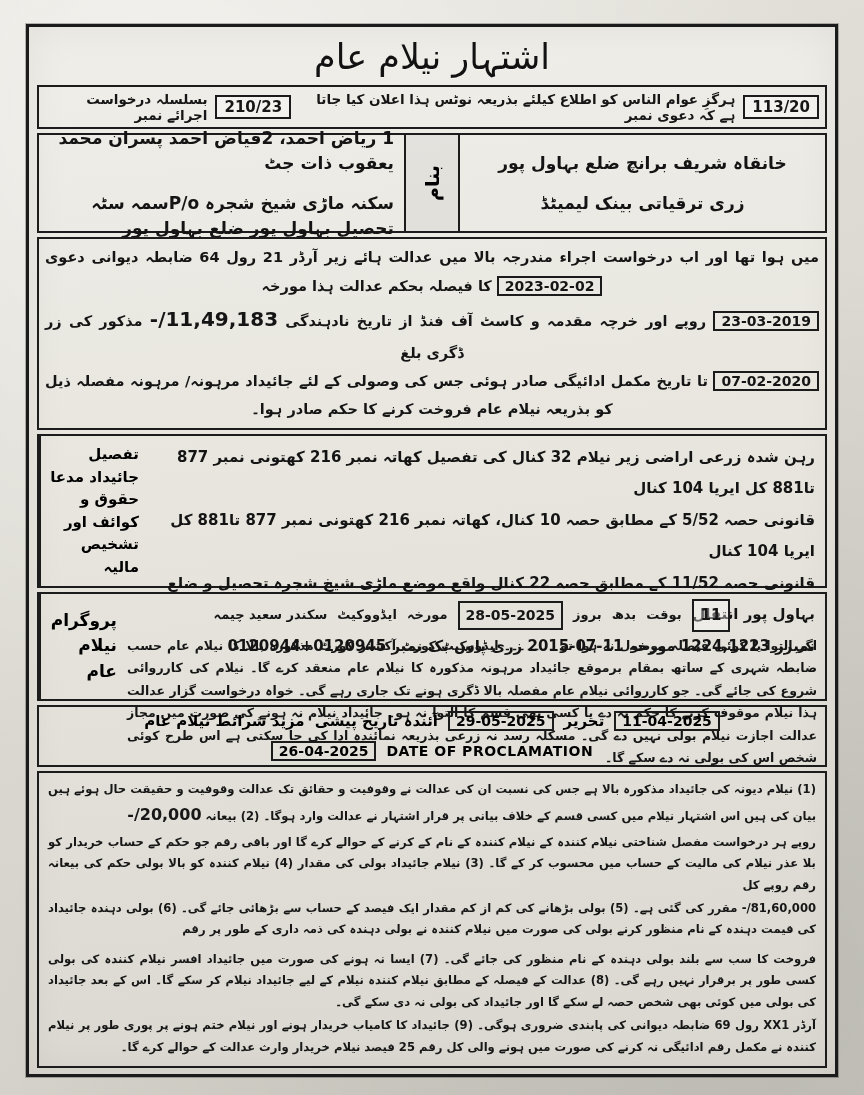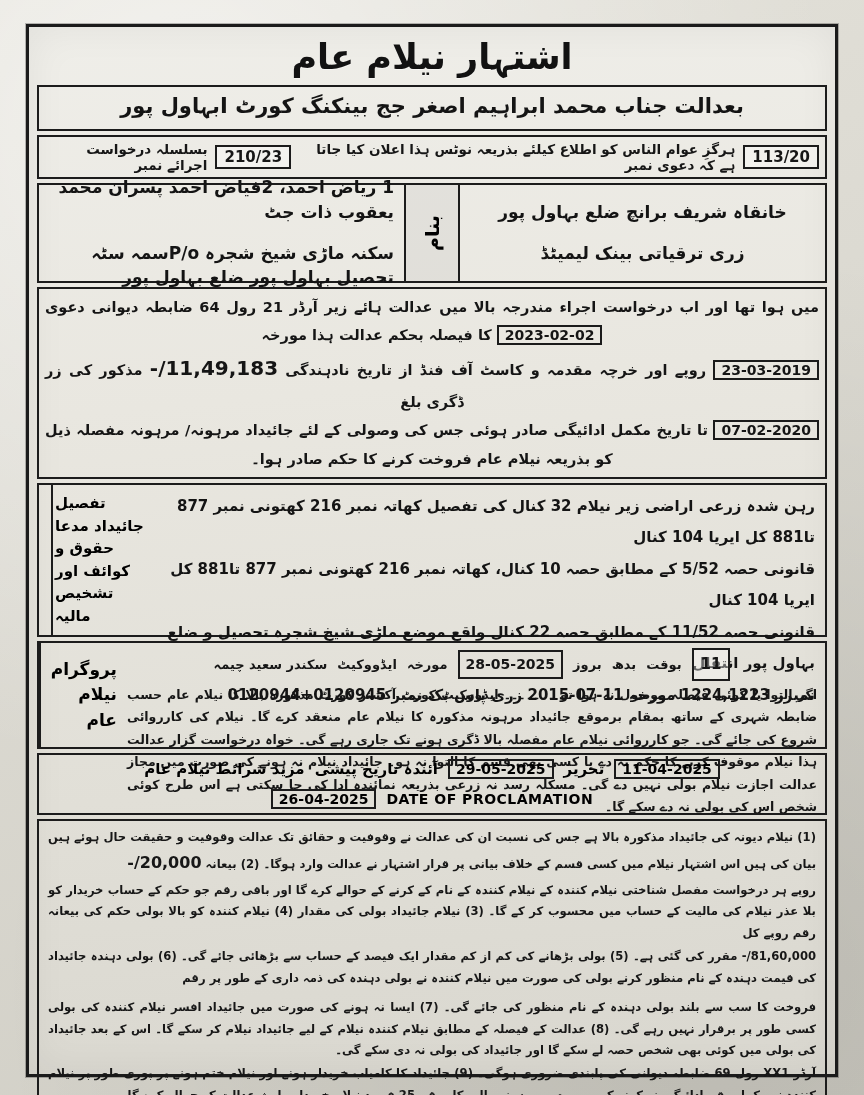--- a/index.html
+++ b/index.html
@@ -33,21 +33,21 @@
   }
   .band{
     border:2px solid #1c1c1c;
     box-sizing:border-box;
     padding:4px 6px;
     background:transparent;
   }
   .noborder{border:none;}
   .center{text-align:center;}
   .title{
-    font-weight:bold;
+    font-weight:normal;
     letter-spacing:2px;
     font-size:35px;
     line-height:1.15;
     color:#121212;
     text-shadow:0 1px 0 rgba(255,255,255,.45);
   }
   .subtitle{
     font-weight:bold;
     font-size:21px;
     line-height:1.3;
@@ -122,22 +122,21 @@
     display:flex;
     border:2px solid #1c1c1c;
     min-height:150px;
   }
   .detail-label{
     width:96px;
     border-left:2px solid #1c1c1c;
     display:flex;align-items:center;justify-content:center;
     font-weight:bold;font-size:15px;line-height:1.5;
     padding:4px 2px;
-    text-align:left;
-    margin-left:12px;
+    text-align:right;
   }
   .detail-body{
     flex:1;
     padding:6px 10px;
     font-size:15px;
     font-weight:600;
     line-height:2.1;
     color:#141414;
   }
   .program{
@@ -194,23 +193,20 @@
 </head>
 <body>
 
 <div class="page">
   <div class="sheet">
 
     <div class="band noborder center">
       <div class="title">اشتہار نیلام عام</div>
     </div>
 
-    <div class="band center">
-      <div class="subtitle">بعدالت جناب محمد ابراہیم اصغر جج بینکنگ کورٹ Iبہاول پور</div>
-    </div>
 
     <div class="band">
       <div class="rowline">
         <span class="boxnum">113/20</span>
         <span>ہرگزِ عوام الناس کو اطلاع کیلئے بذریعہ نوٹس ہذا اعلان کیا جاتا ہے کہ دعوی نمبر</span>
         <span class="boxnum">210/23</span>
         <span>بسلسلہ درخواست اجرائے نمبر</span>
       </div>
     </div>
 

